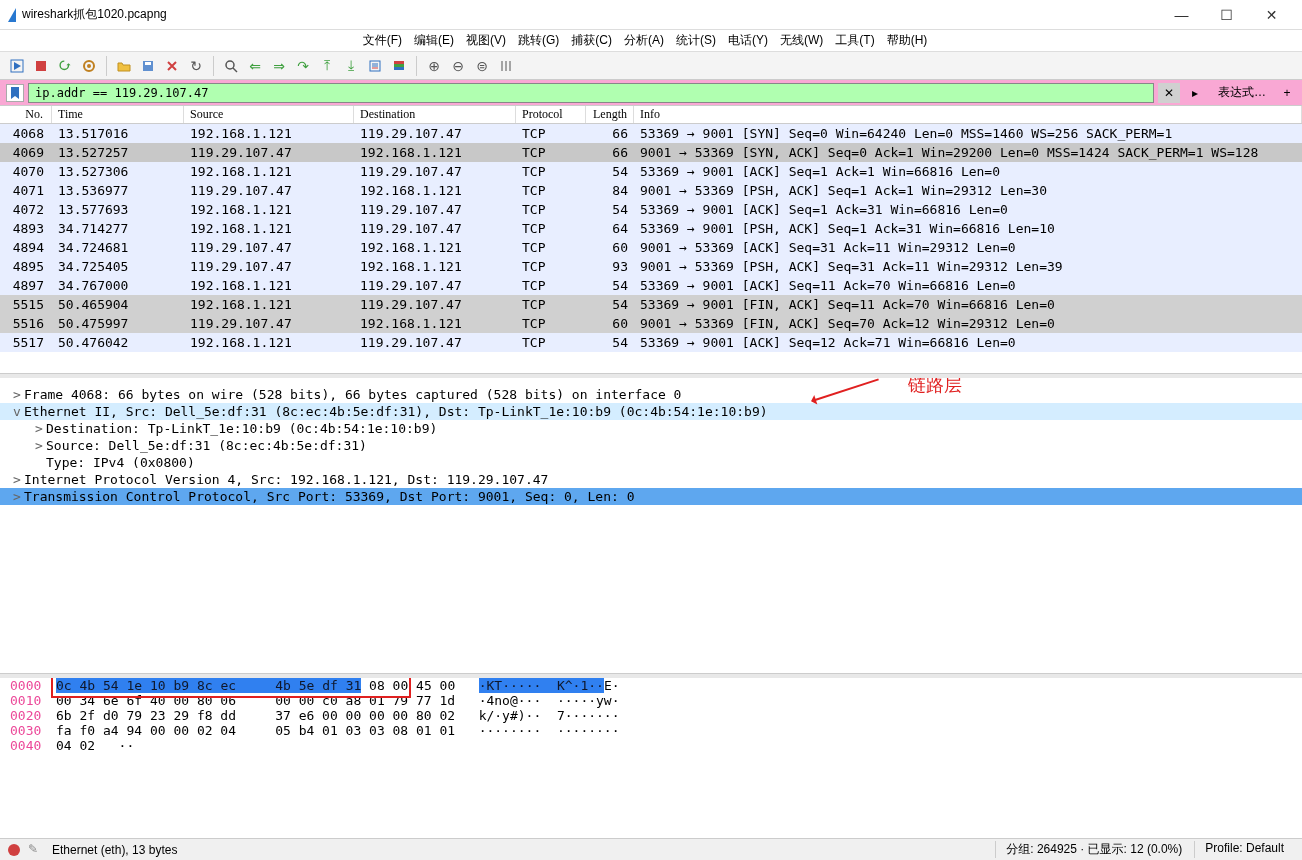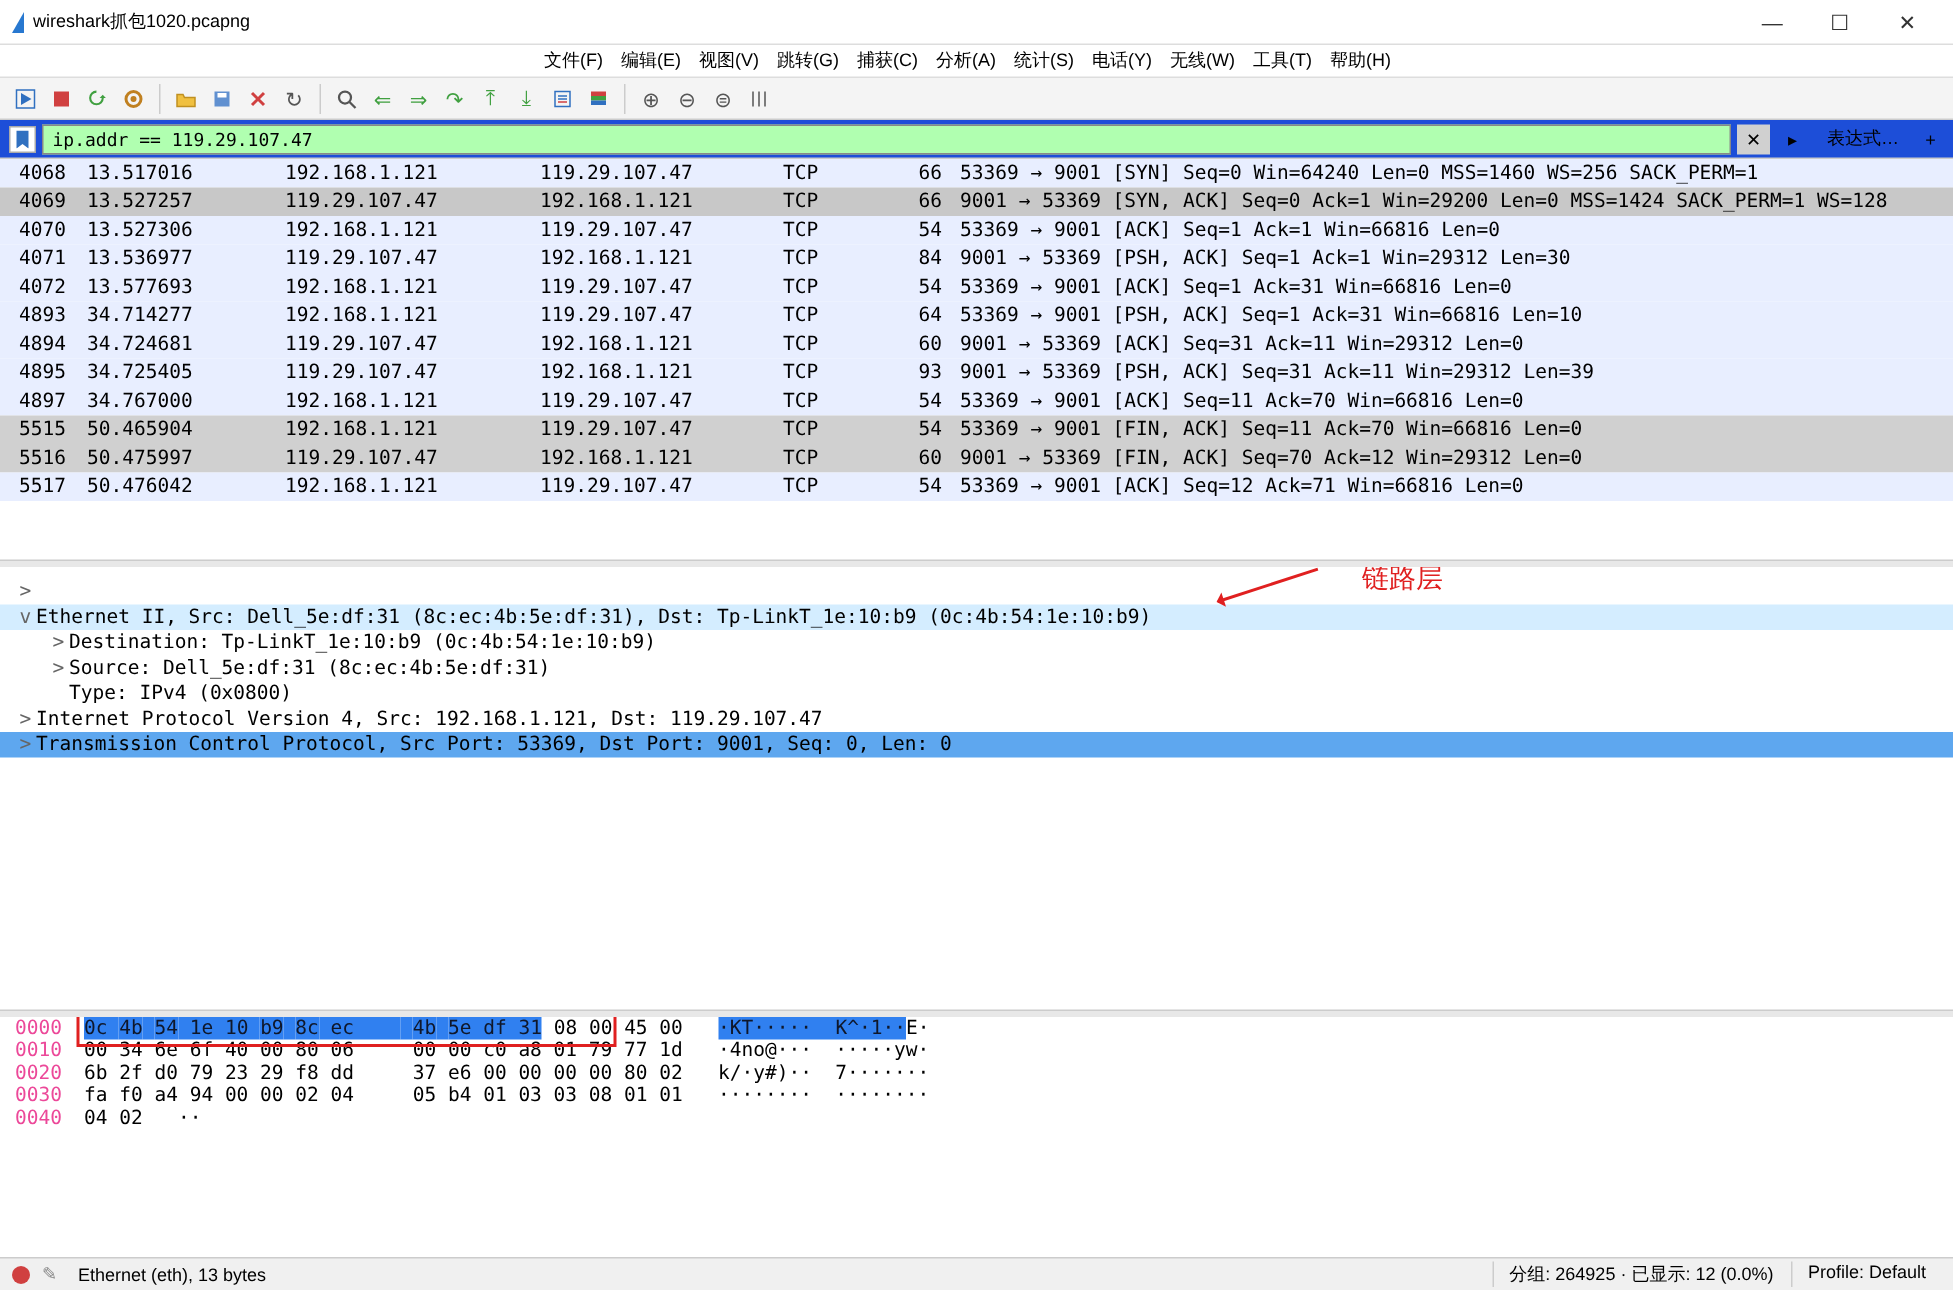--- a/index.html
+++ b/index.html
@@ -7,21 +7,21 @@
 .titlebar { height: 30px; background: #fff; display: flex; align-items: center; padding: 0 8px; border-bottom: 1px solid #ddd; }
 .titlebar .fin { width: 0; height: 0; border-left: 8px solid transparent; border-right: 0 solid transparent; border-bottom: 14px solid #2878d0; margin-right: 6px; }
 .titlebar .title { flex: 1; font-size: 12px; }
 .winbtns { display: flex; }
 .winbtn { width: 45px; height: 28px; display: flex; align-items: center; justify-content: center; font-size: 14px; color: #333; }
 .menubar { height: 22px; display: flex; align-items: center; padding: 0 8px; border-bottom: 1px solid #ddd; justify-content: center; }
 .menubar span { margin-right: 12px; font-size: 12px; }
 .toolbar { height: 28px; background: #f4f4f4; display: flex; align-items: center; padding: 0 6px; border-bottom: 1px solid #ccc; gap: 2px; }
 .tbtn { width: 22px; height: 22px; display: flex; align-items: center; justify-content: center; font-size: 14px; color: #555; border: 1px solid transparent; }
 .tsep { width: 1px; height: 20px; background: #ccc; margin: 0 4px; }
-.filterbar { height: 26px; display: flex; align-items: center; padding: 2px 6px; background: #1d4ed8; border-bottom: 1px solid #ccc; gap: 4px; }
+.filterbar { height: 26px; display: flex; align-items: center; padding: 2px 6px; background: #f9a8d4; border-bottom: 1px solid #ccc; gap: 4px; }
 .filter-bookmark { width: 18px; height: 18px; background: #fff; border: 1px solid #aaa; display: flex; align-items: center; justify-content: center; }
 .filter-input { flex: 1; height: 20px; background: #b0ffb0; border: 1px solid #888; padding: 0 6px; font-family: Consolas, monospace; font-size: 12px; outline: none; }
 .filter-clear { width: 22px; height: 20px; background: #d0d0d0; display: flex; align-items: center; justify-content: center; }
 .filter-apply { width: 22px; height: 20px; display: flex; align-items: center; justify-content: center; }
 .filter-expr { padding: 0 8px; font-size: 12px; }
 .filter-plus { width: 18px; height: 20px; display: flex; align-items: center; justify-content: center; }
 .packet-list { height: 268px; overflow: hidden; font-family: Consolas, monospace; font-size: 13px; border-bottom: 1px solid #ccc; }
 .pl-header { height: 18px; background: #fff; display: flex; border-bottom: 1px solid #ccc; font-size: 12px; font-family: "Segoe UI"; }
 .pl-header div { padding: 1px 6px; border-right: 1px solid #ddd; }
 .col-no { width: 52px; text-align: right; padding-right: 8px !important; }
@@ -171,20 +171,29 @@
       </svg>
     </div>
   <input class="filter-input" value="ip.addr == 119.29.107.47" style="">
   <div class="filter-clear">✕</div>
   <div class="filter-apply">▸</div>
   <div class="filter-expr">表达式…</div>
   <div class="filter-plus">+</div>
 </div>
 
 <div class="packet-list">
+  <div class="pl-header">
+    <div class="col-no">No.</div>
+    <div class="col-time">Time</div>
+    <div class="col-src">Source</div>
+    <div class="col-dst">Destination</div>
+    <div class="col-proto">Protocol</div>
+    <div class="col-len">Length</div>
+    <div class="col-info">Info</div>
+  </div>
   <div id="plbody">
       <div class="pl-row ">
         <div class="col-no">4068</div>
         <div class="col-time">13.517016</div>
         <div class="col-src">192.168.1.121</div>
         <div class="col-dst">119.29.107.47</div>
         <div class="col-proto">TCP</div>
         <div class="col-len">66</div>
         <div class="col-info">53369 → 9001 [SYN] Seq=0 Win=64240 Len=0 MSS=1460 WS=256 SACK_PERM=1</div>
       </div>
@@ -289,20 +298,21 @@
       </div>
     </div>
 </div>
 
 <div class="details">
   <div class="annotation">链路层</div>
   <div class="arrow1"></div>
   <div id="detbody">
       <div class="det-row " style="padding-left: 10px;">
         <span class="exp">&gt;</span>
+        <span>Frame 4068: 66 bytes on wire (528 bits), 66 bytes captured (528 bits) on interface 0</span>
       </div>
       <div class="det-row sel-light" style="padding-left: 10px;">
         <span class="exp">v</span>
         <span>Ethernet II, Src: Dell_5e:df:31 (8c:ec:4b:5e:df:31), Dst: Tp-LinkT_1e:10:b9 (0c:4b:54:1e:10:b9)</span>
       </div>
       <div class="det-row " style="padding-left: 32px;">
         <span class="exp">&gt;</span>
         <span>Destination: Tp-LinkT_1e:10:b9 (0c:4b:54:1e:10:b9)</span>
       </div>
       <div class="det-row " style="padding-left: 32px;">

